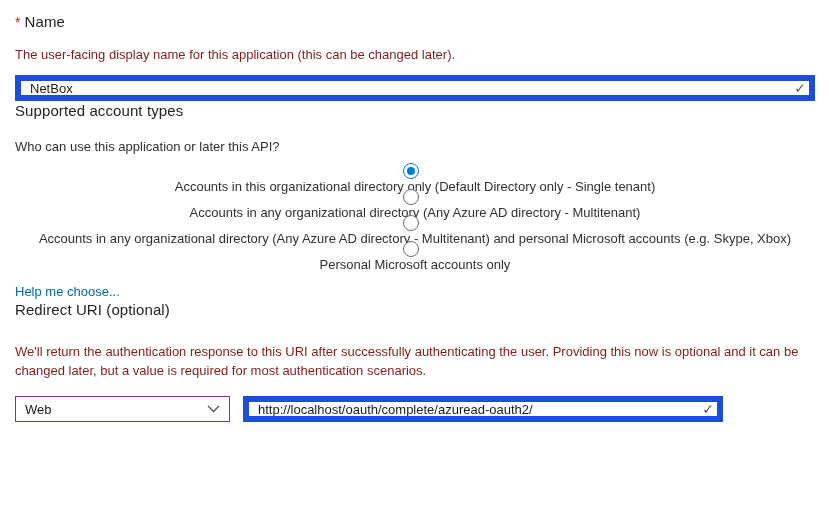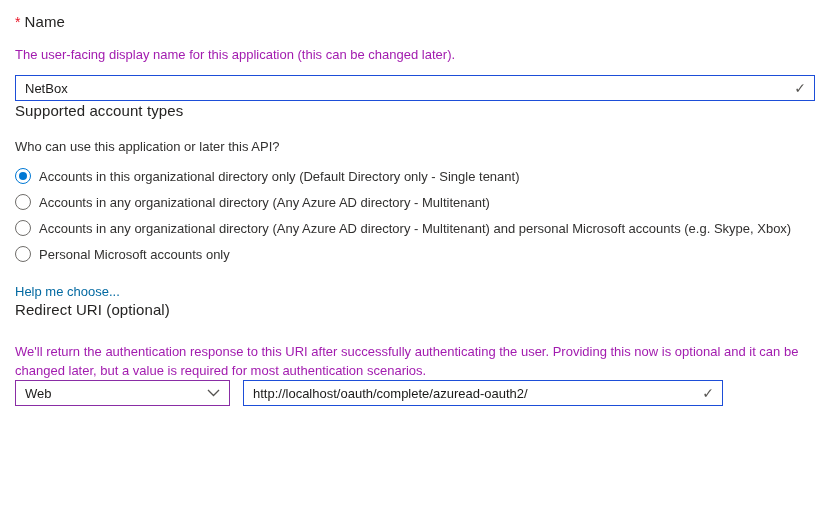--- a/index.html
+++ b/index.html
@@ -13,45 +13,45 @@
   .page { padding: 12px 14px 0 15px; }
 
   .section-title {
     font-size: 15px; font-weight: 400; color: #252423;
     margin: 0; line-height: 20px; letter-spacing: 0.1px;
   }
   .required-marker { color: #e81123; margin-right: 4px; font-size: 14px; }
 
   .desc {
     font-size: 13px; line-height: 19px; margin: 13px 0 0 0;
-    max-width: 805px; color: #a21caf;
+    max-width: 805px; color: #7f1d1d;
   }
 
   .input-wrap { position: relative; width: 800px; margin-top: 11px; }
   .text-input {
     width: 100%; height: 26px;
-    border: 1px solid #1d4ed8; border-radius: 0;
+    border: 6px solid #1d4ed8; border-radius: 0;
     padding: 0 30px 0 9px;
     font-family: "Liberation Sans", sans-serif;
     font-size: 13px; color: #1b1a19;
     background: #fff; outline: none; display: block;
   }
   .check-icon {
     position: absolute; right: 9px; top: 50%; transform: translateY(-52%);
     color: #575552; font-size: 14px; line-height: 1;
     font-family: "DejaVu Sans", sans-serif;
     pointer-events: none;
   }
 
   .mt-accounts { }
   .question { font-size: 13px; line-height: 19px; margin: 16px 0 0 0; }
 
   .radio-group { margin-top: 7px; }
   .radio-row {
-    display: flex; align-items: center; height: 26px; cursor: pointer;
+    display: flex; align-items: center; height: 26px; cursor: pointer; flex-direction: column;
   }
   .radio {
     width: 16px; height: 16px; border-radius: 50%;
     border: 1px solid #6f6d6a; background: #fff;
     flex: none; position: relative; margin-right: 8px;
   }
   .radio.selected { border-color: #0078d4; }
   .radio.selected::after {
     content: ""; position: absolute; left: 3px; top: 3px;
     width: 8px; height: 8px; border-radius: 50%; background: #0078d4;
@@ -59,21 +59,21 @@
   .radio-label { font-size: 13px; white-space: nowrap; color: #323130; }
 
   .help-link {
     display: inline-block; margin-top: 17px;
     font-size: 13px; color: #0369a1; text-decoration: none; cursor: pointer;
   }
 
   .mt-redirect { }
   .redirect-desc { margin-top: 22px; }
 
-  .uri-row { display: flex; margin-top: 0; }
+  .uri-row { display: flex; margin-top: 16px; }
   .dropdown {
     width: 215px; height: 26px;
     border: 1px solid #8a2da5; background: #fff;
     display: flex; align-items: center; justify-content: space-between;
     padding: 0 9px 0 9px; cursor: pointer; flex: none;
     margin-right: 13px;
   }
   .dropdown-value { font-size: 13px; color: #1b1a19; }
   .chevron-icon { display: block; }
 

